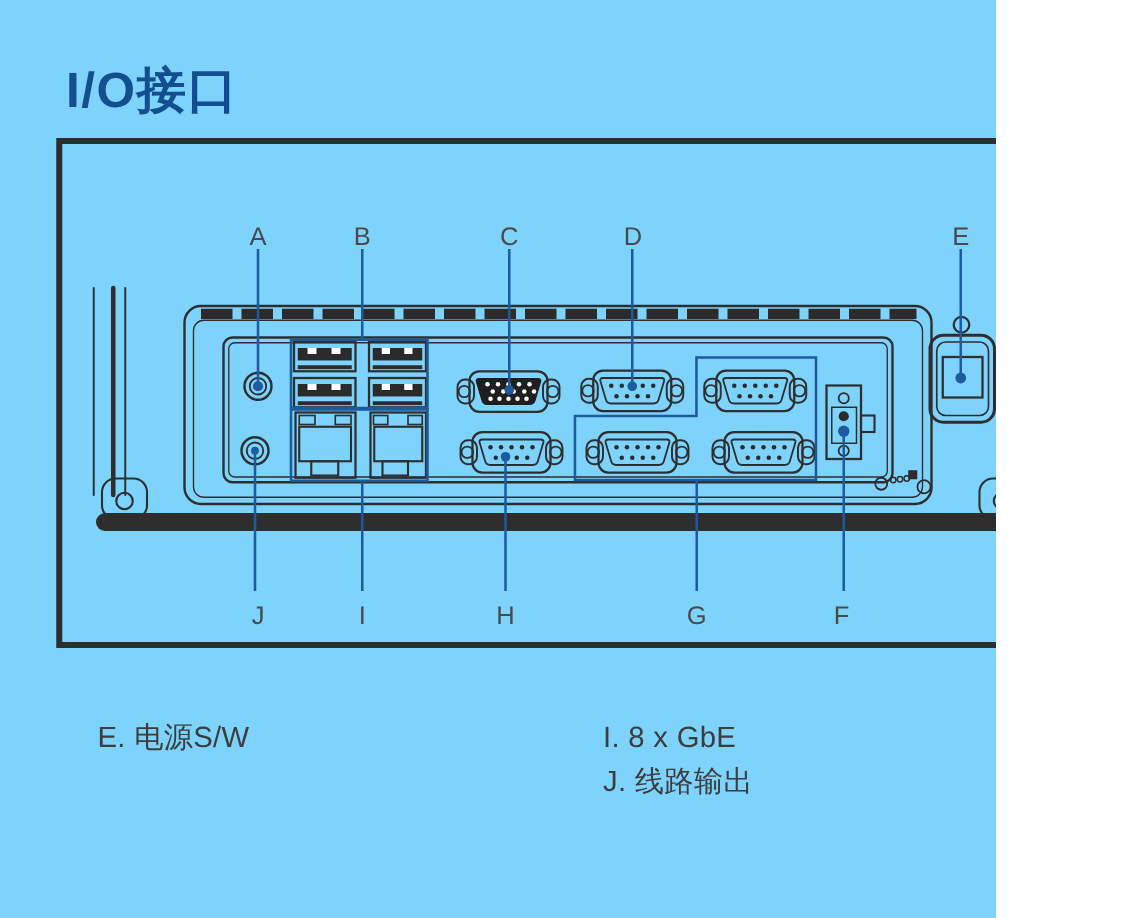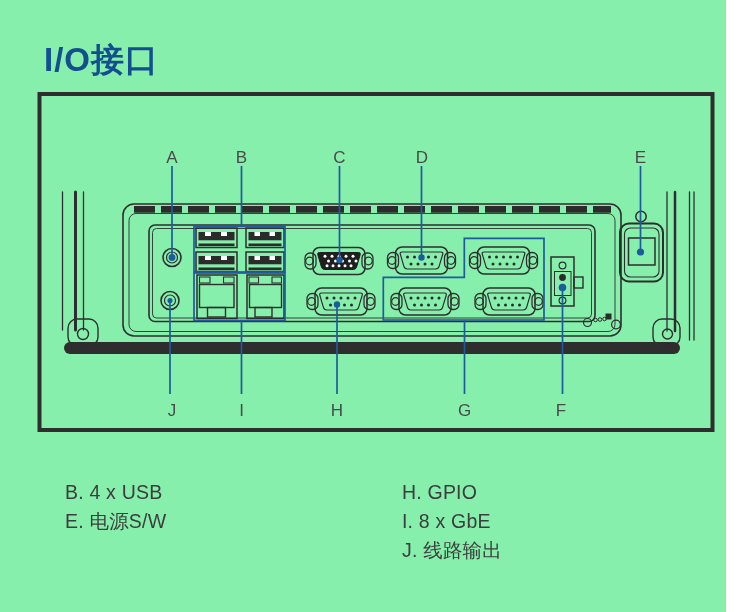--- a/index.html
+++ b/index.html
@@ -1,17 +1,17 @@
 <!DOCTYPE html>
 <html><head>
 <meta charset="utf-8">
 <style>
   html,body{margin:0;padding:0;background:#ffffff;}
   .stage{
-    position:relative;width:726px;height:612px;background:#86efac;
+    position:relative;width:664px;height:612px;background:#7dd3fc;
     overflow:hidden;font-family:"Liberation Sans",sans-serif;
   }
   .title{
     position:absolute;left:44px;top:38px;
     font-size:33px;font-weight:700;color:#134f8e;letter-spacing:1px;
   }
   .diagram-svg{position:absolute;left:0;top:0;}
   .ln{stroke:#2e2e2e;fill:none;}
   .blue{stroke:#1d5b9e;fill:none;}
   .callout{
@@ -255,22 +255,20 @@
       <text x="640.5" y="163" class="callout">E</text>
       <text x="172" y="416" class="callout">J</text>
       <text x="241.5" y="416" class="callout">I</text>
       <text x="337" y="416" class="callout">H</text>
       <text x="464.5" y="416" class="callout">G</text>
       <text x="561" y="416" class="callout">F</text>
     </g>
   </svg>
 
   <div class="legend-col legend-left">
-    <div>B. 4 x USB</div>
     <div>E. 电源S/W</div>
   </div>
   <div class="legend-col legend-right">
-    <div>H. GPIO</div>
     <div>I. 8 x GbE</div>
     <div>J. 线路输出</div>
   </div>
 
 </div>
 
 </body></html>

